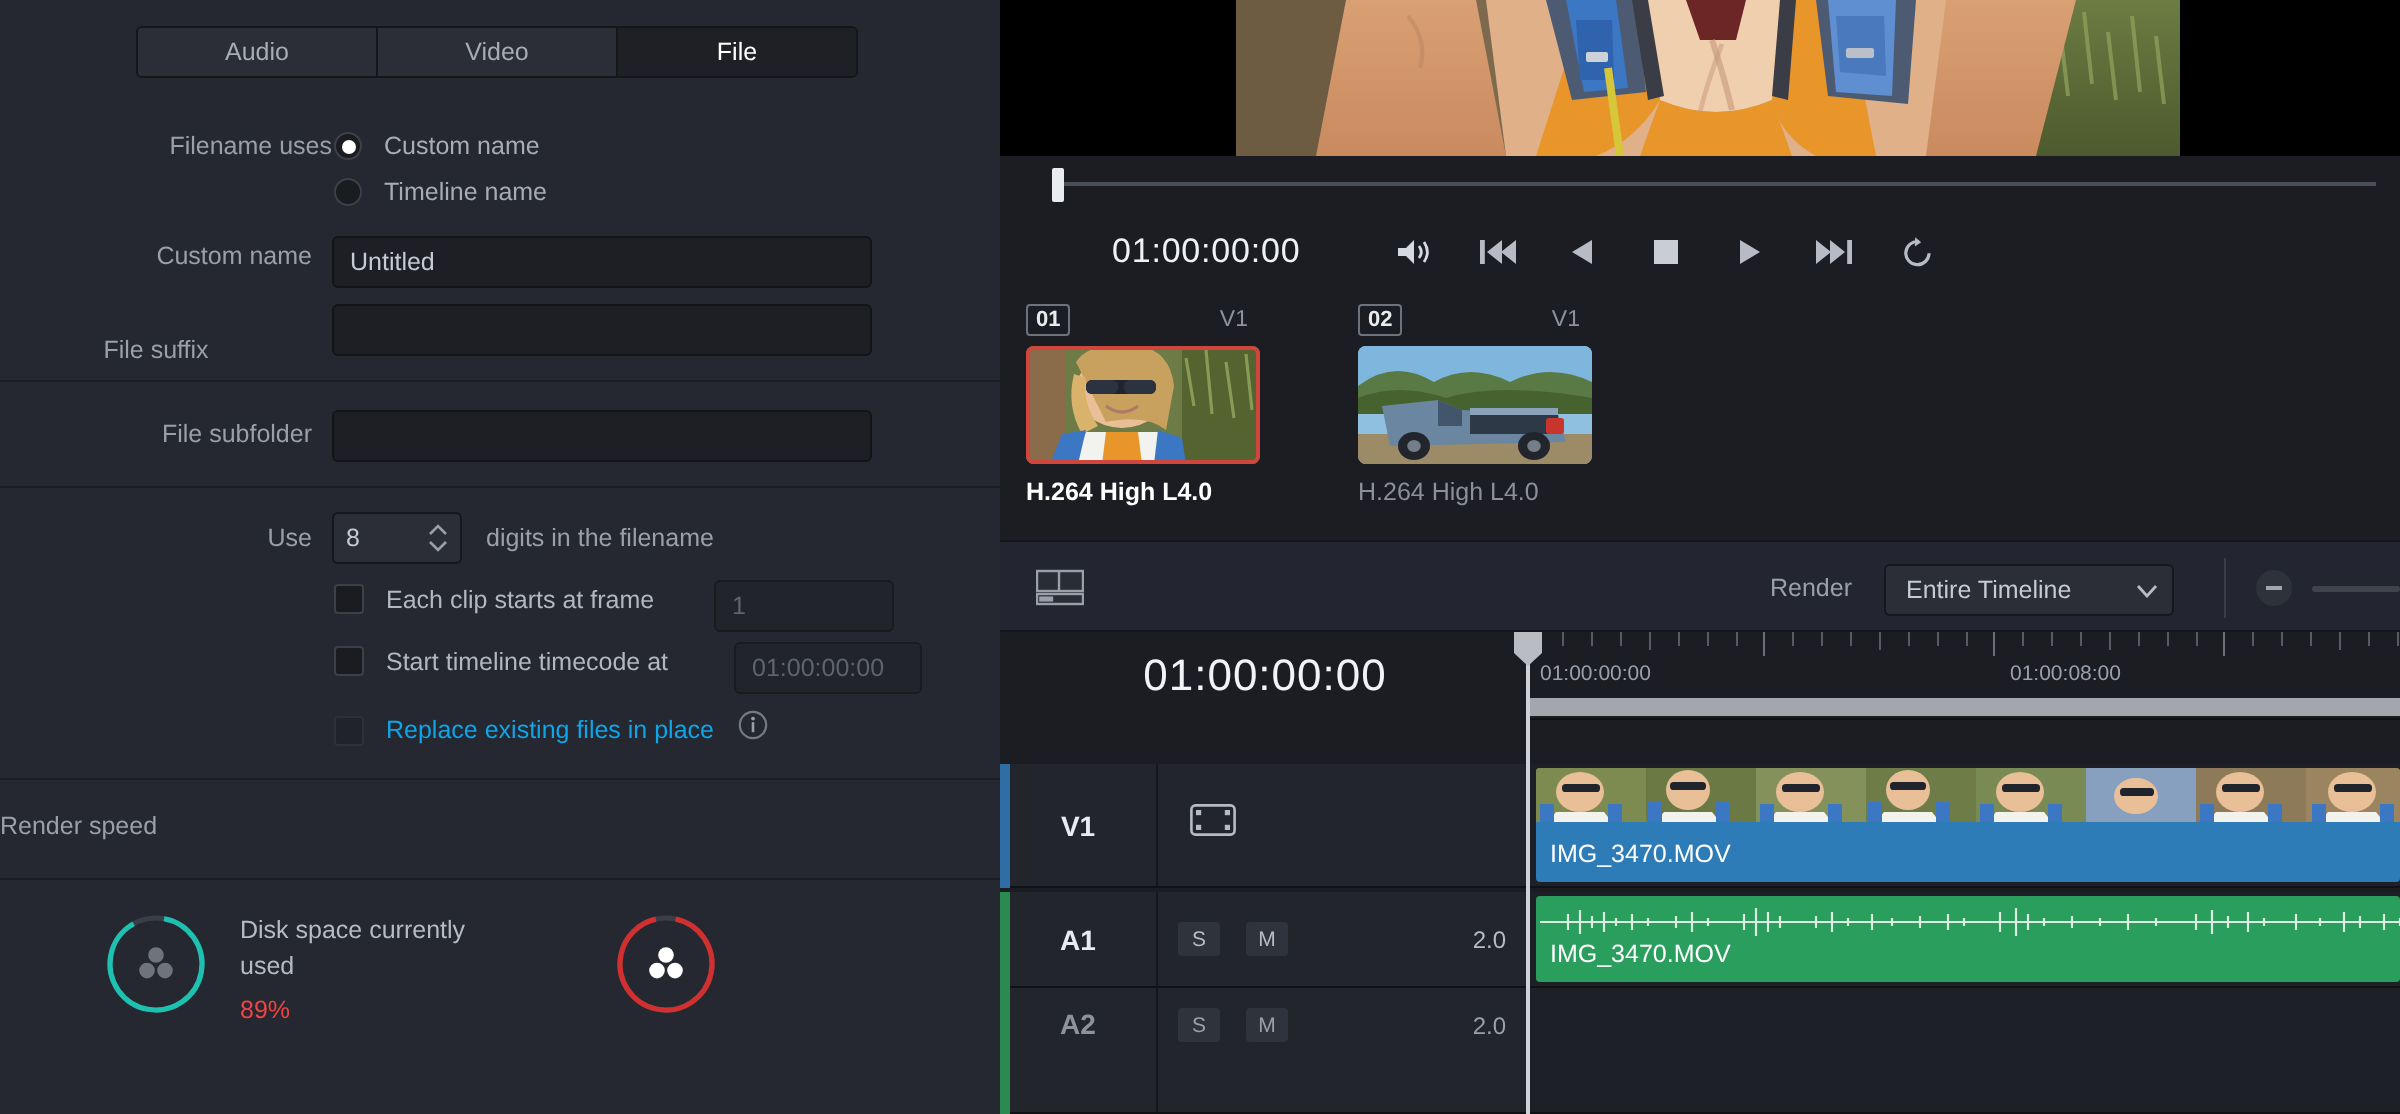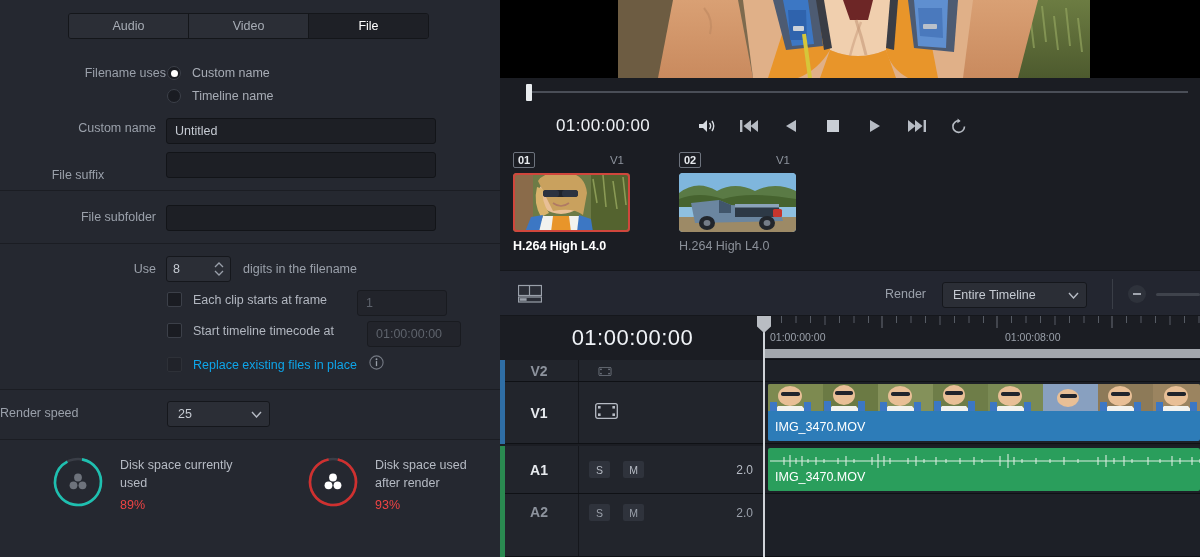--- a/index.html
+++ b/index.html
@@ -254,26 +254,20 @@
           <rect x="6.85" y="6.1" width="1.3" height="5" fill="#9aa0aa"></rect>
         </svg>
       </span>
     </div>
 
     <div class="divider" style="top:389px;"></div>
 
     <div class="row" style="left:0; top:406px; width:156px; ">
       <div class="lbl">Render speed</div>
     </div>
-    <div class="select" style="position:absolute; left:167px; top:401px; width:103px;">
-      <span>25</span>
-      <svg width="11" height="7" viewBox="0 0 11 7">
-          <path d="M1 1 L5.5 6 L10 1" stroke="#b6bbc4" stroke-width="1.4" fill="none"></path>
-        </svg>
-    </div>
 
     <div class="divider" style="top:439px;"></div>
 
     <div class="disk" style="left:52px; top:456px;">
       <div class="ring">
         <svg width="52" height="52" viewBox="0 0 52 52">
           <circle cx="26" cy="26" r="23" stroke="#3a3e47" stroke-width="2.6" fill="none"></circle>
           <circle cx="26" cy="26" r="23" stroke="#1ec0b0" stroke-width="2.6" fill="none" stroke-dasharray="128.6 144.5" stroke-linecap="butt" transform="rotate(-80 26 26)"></circle>
           <g>
             <circle cx="26" cy="21.5" r="3.9" fill="#6e737c"></circle>
@@ -293,25 +287,20 @@
       <div class="ring">
         <svg width="52" height="52" viewBox="0 0 52 52">
           <circle cx="26" cy="26" r="23" stroke="#3a3e47" stroke-width="2.6" fill="none"></circle>
           <circle cx="26" cy="26" r="23" stroke="#d0302f" stroke-width="2.6" fill="none" stroke-dasharray="134.4 144.5" stroke-linecap="butt" transform="rotate(-78 26 26)"></circle>
           <g>
             <circle cx="26" cy="21.5" r="3.9" fill="#ffffff"></circle>
             <circle cx="21.5" cy="29.3" r="3.9" fill="#ffffff"></circle>
             <circle cx="30.5" cy="29.3" r="3.9" fill="#ffffff"></circle>
           </g>
         </svg>
-      </div>
-      <div class="disk-txt">
-        <div class="t">Disk space used</div>
-        <div class="t">after render</div>
-        <div class="p">93%</div>
       </div>
     </div>
   </div>
 
   <div class="right">
 
     <div class="viewer">
       <div class="viewer-img">
         <svg width="472" height="78" viewBox="0 0 472 78" preserveAspectRatio="none">
           <defs>
@@ -532,41 +521,20 @@
       <div class="ruler-lbl" style="left:240px;">01:00:08:00</div>
       <div class="ruler-bar"></div>
     </div>
 
     <div class="playhead">
       <div class="playhead-knob"></div>
     </div>
 
     <div class="tracks">
 
-      <div class="track" style="top:0; height:22px;">
-        <div class="tcolor" style="background:#2f6ea5;"></div>
-        <div class="thead">
-          <div class="tdiv"></div>
-          <div class="thead-inner">
-            <div class="tname" style="color:#8d939d; line-height:0;">V2</div>
-            <span class="ticon">
-              <svg width="20" height="9" viewBox="0 0 20 14">
-                <rect x="0.6" y="0.6" width="18.8" height="12.8" rx="1.6" stroke="#7d838d" stroke-width="1.2" fill="none"></rect>
-                <g fill="#7d838d">
-                    <rect x="2.6" y="2.6" width="2.2" height="2.2"></rect>
-                    <rect x="2.6" y="9.2" width="2.2" height="2.2"></rect>
-                    <rect x="15.2" y="2.6" width="2.2" height="2.2"></rect>
-                    <rect x="15.2" y="9.2" width="2.2" height="2.2"></rect>
-                  </g>
-              </svg>
-            </span>
-          </div>
-        </div>
-        <div class="tbody"></div>
-      </div>
 
       <div class="track" style="top:22px; height:62px;">
         <div class="tcolor" style="background:#2f6ea5;"></div>
         <div class="thead">
           <div class="tdiv"></div>
           <div class="thead-inner">
             <div class="tname" style="color:#e8ebef;">V1</div>
             <span class="ticon">
               <svg width="23" height="16" viewBox="0 0 23 16">
                 <rect x="0.7" y="0.7" width="21.6" height="14.6" rx="2" stroke="#b6bbc4" stroke-width="1.3" fill="none"></rect>

